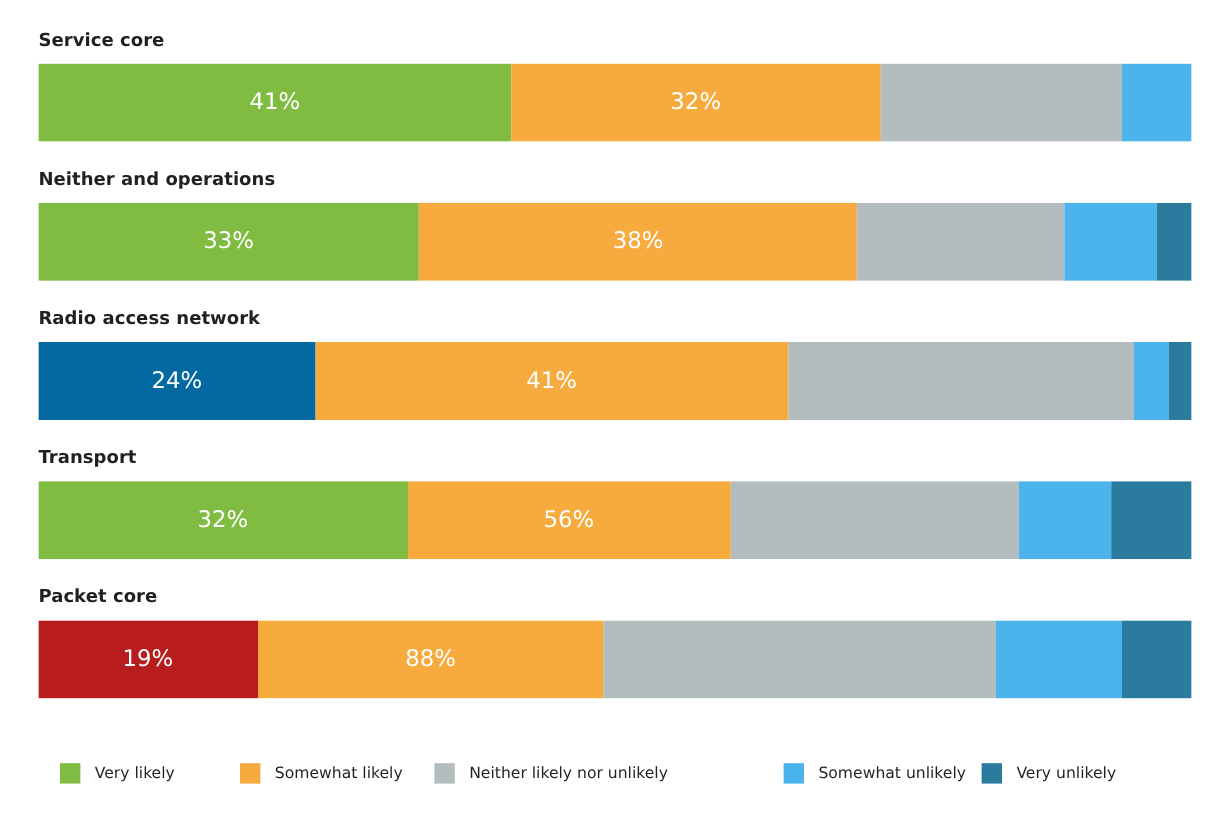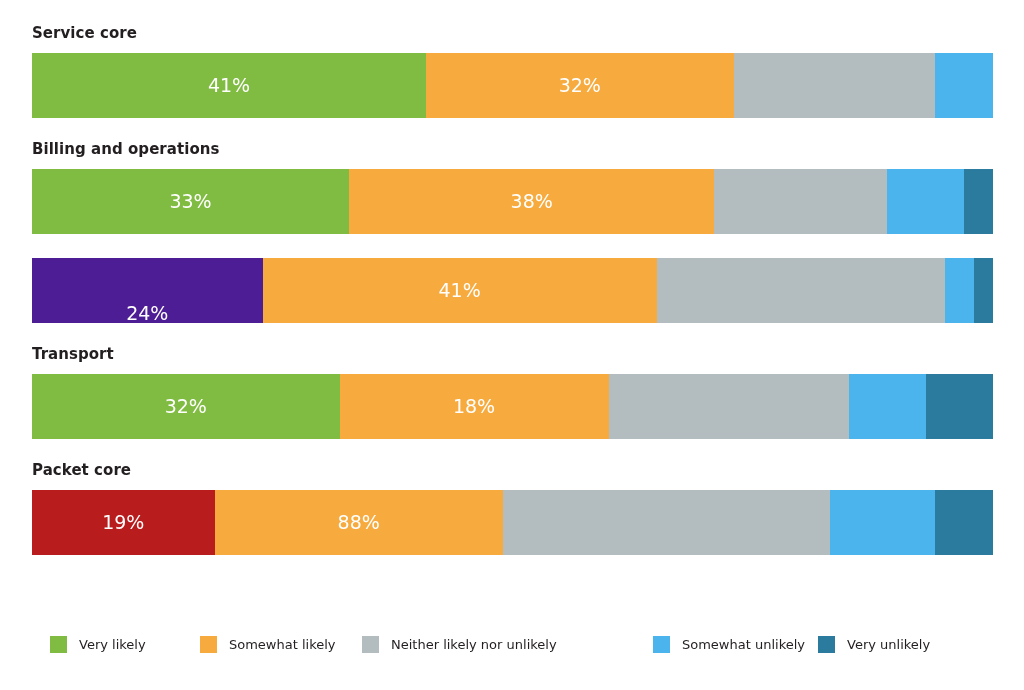--- a/index.html
+++ b/index.html
@@ -111,54 +111,55 @@
             <span class="seg-value">41%</span>
           </div>
           <div class="seg" style="width: 32%; background: rgb(247, 171, 62);">
             <span class="seg-value">32%</span>
           </div>
           <div class="seg" style="width: 21%; background: rgb(179, 188, 190);"></div>
           <div class="seg" style="width: 6%; background: rgb(76, 180, 236);"></div>
         </div>
       </div>
       <div class="bar-group">
-        <div class="bar-label">Billing and operations</div>
+        <div class="bar-label">Neither and operations</div>
         <div class="bar-track">
           <div class="seg" style="width: 33%; background: rgb(128, 188, 66);">
             <span class="seg-value">33%</span>
           </div>
           <div class="seg" style="width: 38%; background: rgb(247, 171, 62);">
             <span class="seg-value">38%</span>
           </div>
           <div class="seg" style="width: 18%; background: rgb(179, 188, 190);"></div>
           <div class="seg" style="width: 8%; background: rgb(76, 180, 236);"></div>
           <div class="seg" style="width: 3%; background: rgb(43, 123, 158);"></div>
         </div>
       </div>
       <div class="bar-group">
-        <div class="bar-track">
-          <div class="seg" style="width: 24%; background: #4c1d95; align-items: flex-end;">
+        <div class="bar-label">Radio access network</div>
+        <div class="bar-track">
+          <div class="seg" style="width: 24%; background: #0369a1;">
             <span class="seg-value">24%</span>
           </div>
           <div class="seg" style="width: 41%; background: rgb(247, 171, 62);">
             <span class="seg-value">41%</span>
           </div>
           <div class="seg" style="width: 30%; background: rgb(179, 188, 190);"></div>
           <div class="seg" style="width: 3%; background: rgb(76, 180, 236);"></div>
           <div class="seg" style="width: 2%; background: rgb(43, 123, 158);"></div>
         </div>
       </div>
       <div class="bar-group">
         <div class="bar-label">Transport</div>
         <div class="bar-track">
           <div class="seg" style="width: 32%; background: rgb(128, 188, 66);">
             <span class="seg-value">32%</span>
           </div>
           <div class="seg" style="width: 28%; background: rgb(247, 171, 62);">
-            <span class="seg-value">18%</span>
+            <span class="seg-value">56%</span>
           </div>
           <div class="seg" style="width: 25%; background: rgb(179, 188, 190);"></div>
           <div class="seg" style="width: 8%; background: rgb(76, 180, 236);"></div>
           <div class="seg" style="width: 7%; background: rgb(43, 123, 158);"></div>
         </div>
       </div>
       <div class="bar-group">
         <div class="bar-label">Packet core</div>
         <div class="bar-track">
           <div class="seg" style="width: 19%; background: #b91c1c;">

